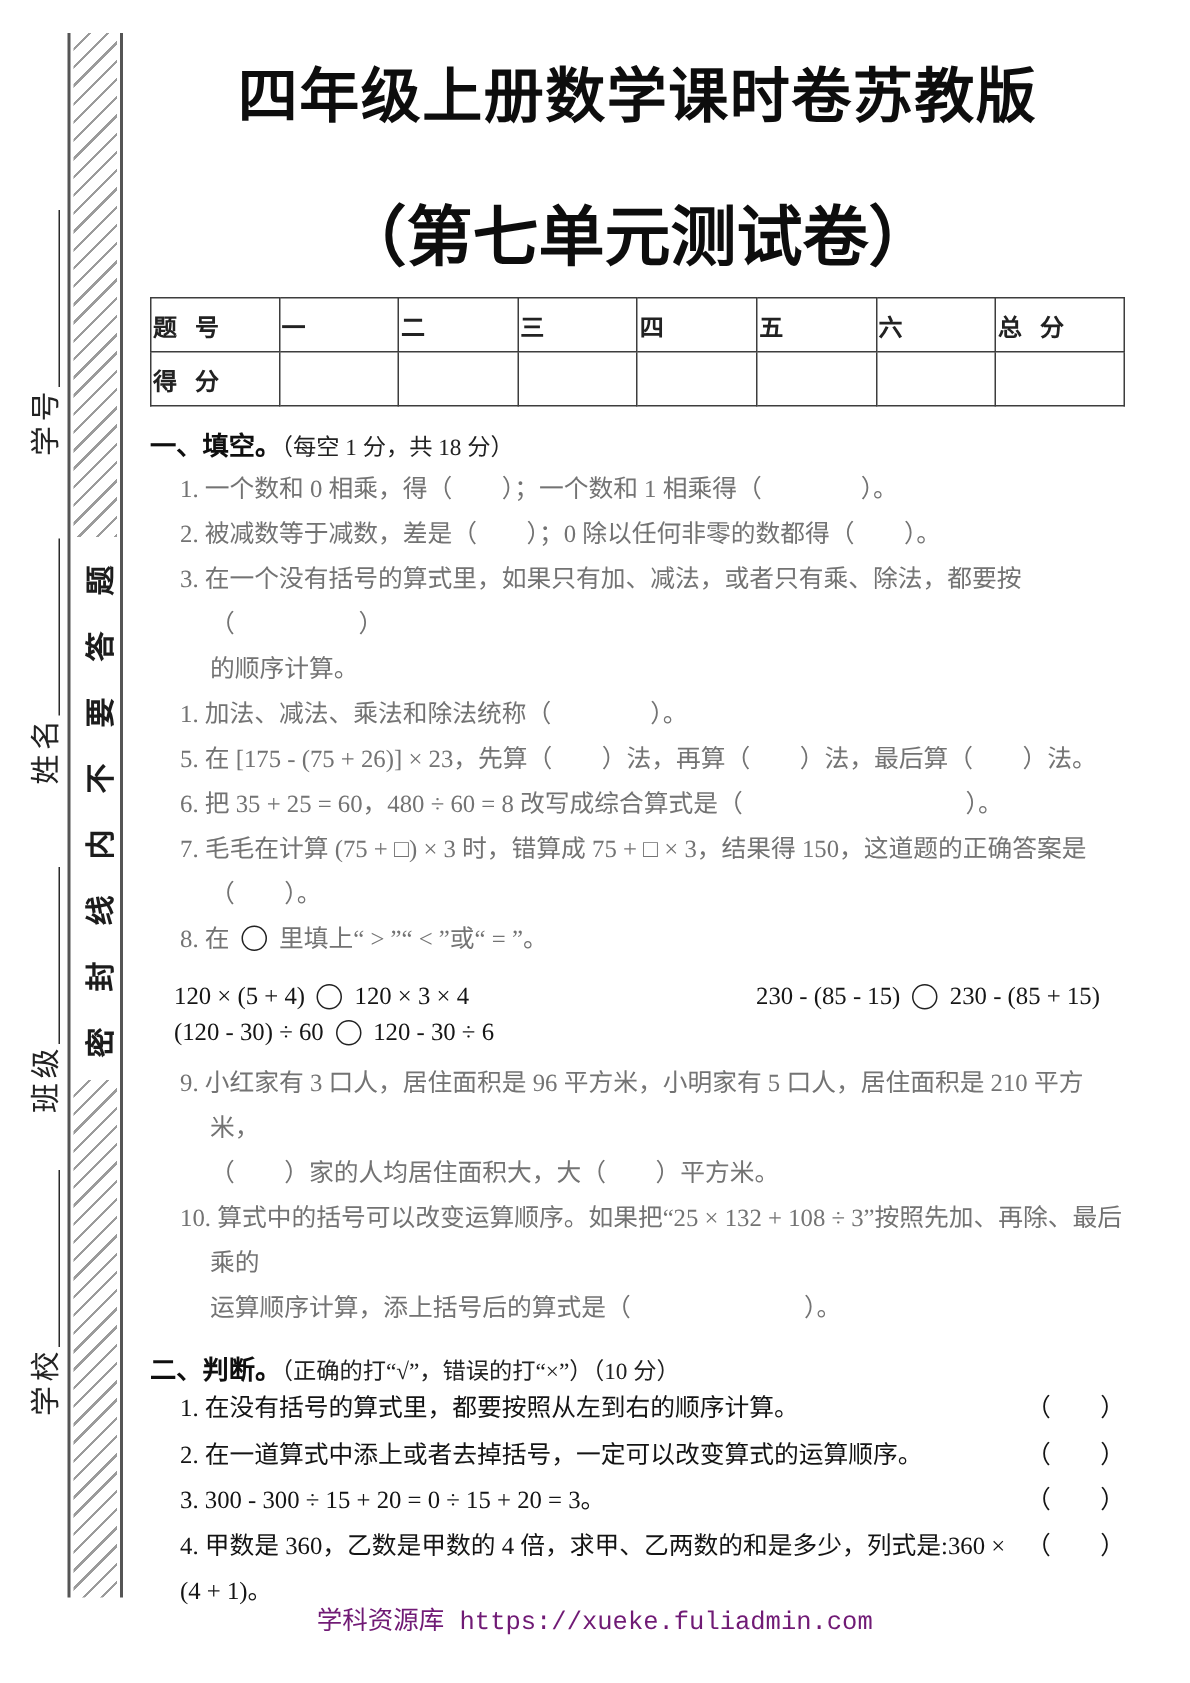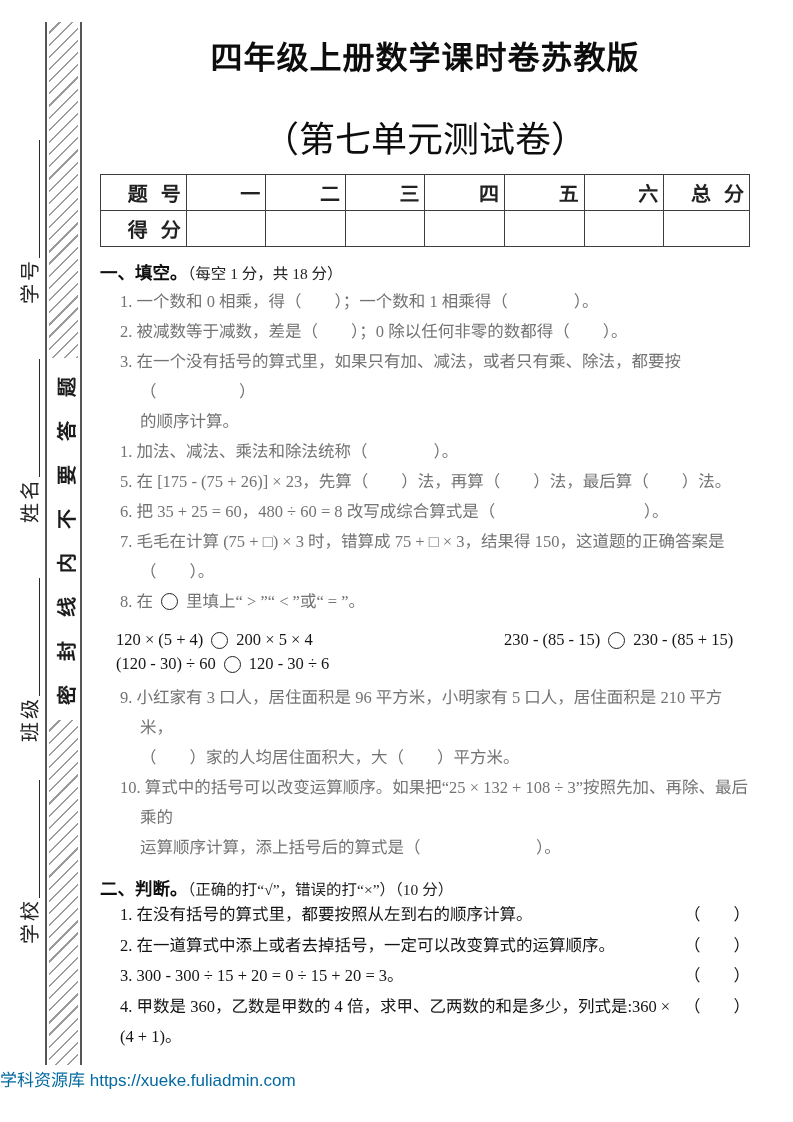--- a/index.html
+++ b/index.html
@@ -49,33 +49,33 @@
     font-size: 20px; letter-spacing: 24px; white-space: nowrap;
     color: #1c1c1c; font-weight: 600;
   }
 
   
   .content { position: absolute; left: 100px; top: 0; width: 650px; }
 
   .title {
     margin: 32px 0 0; text-align: center;
     font-family: "Liberation Sans", "DejaVu Sans", sans-serif;
-    font-weight: 900; font-size: 32px; letter-spacing: 1px; color: #0d0d0d;
+    font-weight: 900; font-size: 40px; letter-spacing: 1px; color: #0d0d0d;
   }
   .subtitle {
     margin: 32px 0 0; text-align: center;
     font-family: "Liberation Sans", "DejaVu Sans", sans-serif;
-    font-weight: 400; font-size: 36px; color: #0d0d0d;
+    font-weight: 700; font-size: 44px; color: #0d0d0d;
   }
   .meta { margin-top: 18px; text-align: right; font-size: 17px; font-weight: 600; color: #111; }
 
   table.score { width: 100%; border-collapse: collapse; margin-top: 12px; table-layout: fixed; }
   table.score td {
     border: 1.4px solid #3d3d3d; height: 36px;
-    text-align: right; vertical-align: middle; font-size: 20px; color: #222; margin-left: 20px;
+    text-align: left; vertical-align: middle; font-size: 16px; color: #222; margin-left: 20px;
   }
   table.score td.lab { font-weight: 700; letter-spacing: 4px; }
   table.score col.c-first, table.score col.c-last { width: 13.2%; }
 
   .sec-heading { margin-top: 12px; font-size: 17.5px; font-weight: 700; color: #0f0f0f; }
   .sec-heading .note { font-weight: 400; font-size: 15.5px; color: #222; text-align: right; }
 
   .q { font-size: 16.5px; line-height: 30px; padding-left: 40px; text-indent: -20px; color: #737373; }
   .q.cont { text-indent: 0; }
   .q.first { margin-top: 3px; }
@@ -90,22 +90,22 @@
     padding-left: 16px; margin: 11px 0 7px;
   }
   .cmp-cell { display: flex; align-items: center; font-size: 16.5px; line-height: 24px; }
 
   .judge { display: flex; align-items: baseline; padding-left: 20px; font-size: 16.5px; line-height: 30.5px; color: #141414; }
   .judge .jt { flex: 1; }
   .judge .ans { margin-left: 8px; white-space: nowrap; }
 
   .footer {
     position: absolute; left: 0; right: 0; top: 1066px;
-    font-size: 17px; color: #0369a1;
-    font-family: Liberation Sans, sans-serif;
+    text-align: center; font-size: 17px; color: #701a75;
+    font-family: Liberation Mono, monospace;
   }
 </style>
 </head>
 <body>
 
 <div class="page">
 
   <div class="labels-strip">
     <span class="m-group g-school">
       <span class="m-label">学校</span>
@@ -185,21 +185,21 @@
     <div class="q cont">（　　）。</div>
 
     <div class="q">
       <span>8. 在</span><span class="circle"></span><span>里填上“ &gt; ”“ &lt; ”或“ = ”。</span>
     </div>
 
     <div class="cmp-grid">
       <div class="cmp-cell">
         <span>120 × (5 + 4)</span>
           <span class="circle"></span>
-          <span>200 × 5 × 4</span>
+          <span>120 × 3 × 4</span>
       </div>
       <div class="cmp-cell">
         <span>230 - (85 - 15)</span>
           <span class="circle"></span>
           <span>230 - (85 + 15)</span>
       </div>
       <div class="cmp-cell">
         <span>(120 - 30) ÷ 60</span>
           <span class="circle"></span>
           <span>120 - 30 ÷ 6</span>

